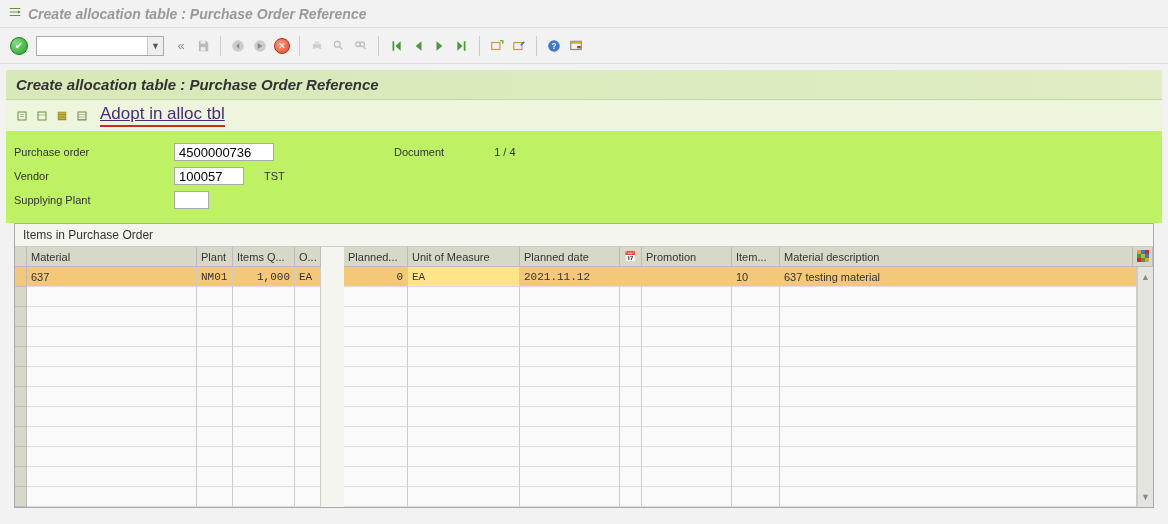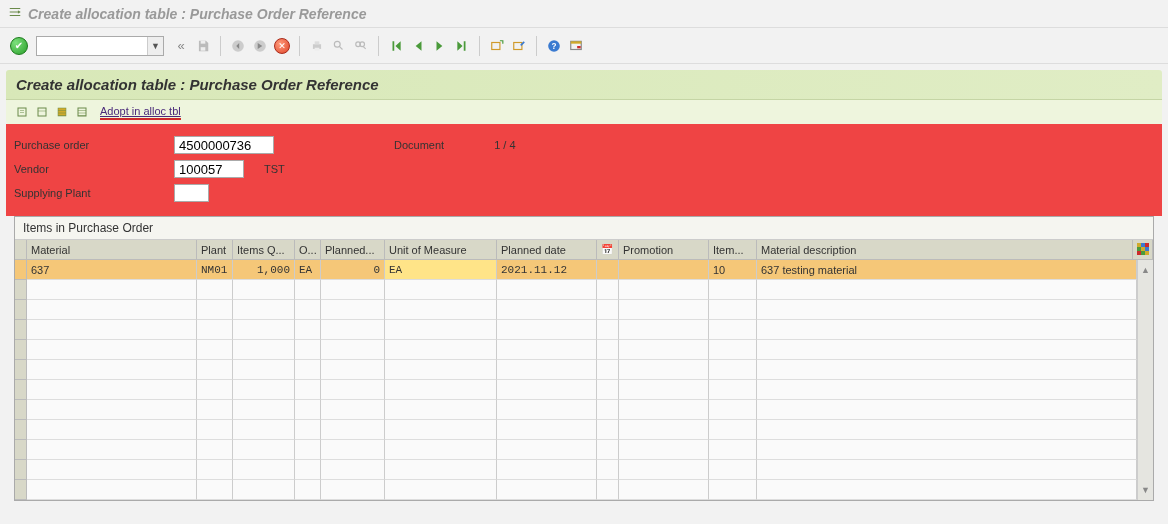--- a/index.html
+++ b/index.html
@@ -127,25 +127,25 @@
     color: #5a7a3a;
     cursor: pointer;
   }
   .adopt-link {
     margin-left: 6px;
     color: #4a2a7a;
     text-decoration: underline;
     border-bottom: 2px solid #cc2a2a;
     padding-bottom: 1px;
     cursor: pointer;
-    font-size: 11px;
+    font-size: 17px;
   }
   .form-area {
     padding: 10px 8px;
-    background: #ef4444;
+    background: #bef264;
   }
   .form-row {
     display: flex;
     align-items: center;
     height: 22px;
     margin-bottom: 2px;
   }
   .form-label {
     width: 160px;
     font-size: 11px;
@@ -223,21 +223,21 @@
     flex: 0 0 12px;
     background: #d8d8c8;
     border-right: 1px solid #bbb;
     border-bottom: 1px solid #bbb;
   }
   .grid-row.selected .row-handle { background: #f5c778; }
   .c-material { width: 170px; flex: 0 0 170px; }
   .c-plant { width: 36px; flex: 0 0 36px; }
   .c-oqty { width: 62px; flex: 0 0 62px; justify-content: flex-end; }
   .c-ouom { width: 26px; flex: 0 0 26px; }
-  .c-plan { width: 64px; flex: 0 0 64px; justify-content: flex-end; }
+  .c-plan { width: 64px; flex: 0 0 64px; justify-content: flex-end; margin-left: 23px; }
   .c-uom { width: 112px; flex: 0 0 112px; }
   .c-deliv { width: 100px; flex: 0 0 100px; }
   .c-cal { width: 22px; flex: 0 0 22px; justify-content: center; }
   .c-promo { width: 90px; flex: 0 0 90px; }
   .c-item { width: 48px; flex: 0 0 48px; }
   .c-desc { flex: 1; }
   .c-cfg { width: 20px; flex: 0 0 20px; justify-content: center; }
   .c-scroll { width: 16px; flex: 0 0 16px; background: #e5e5e0; border-left: 1px solid #ccc; display:flex; align-items:center; justify-content:center; font-size:9px; color:#888;}
 
   .cal-icon { font-size: 10px; color: #b5552a; }

